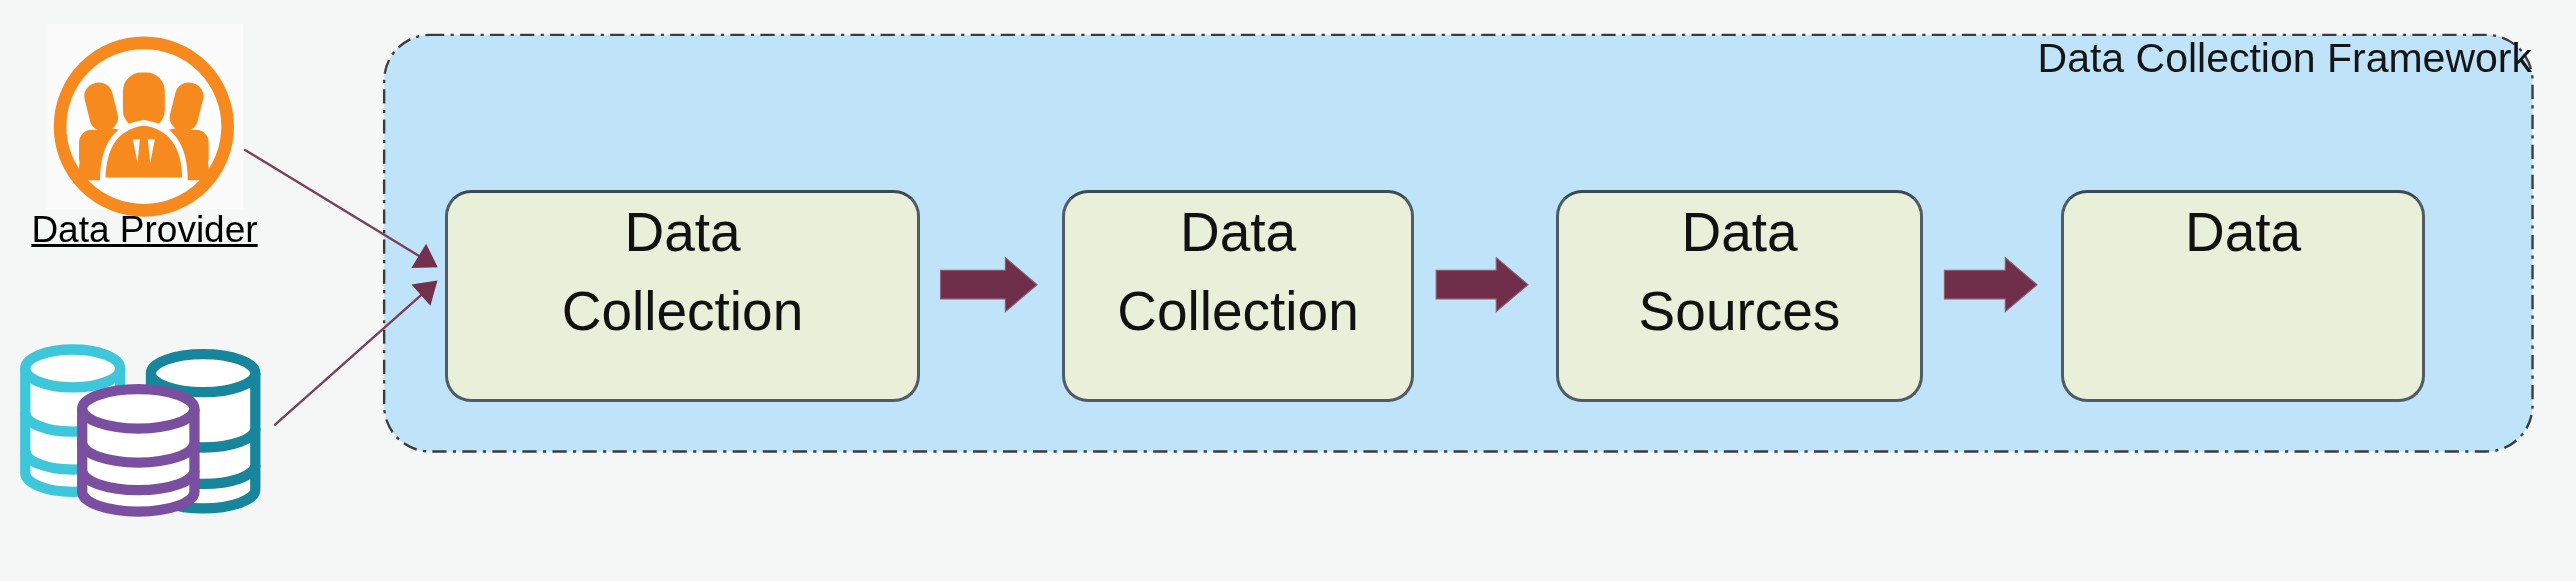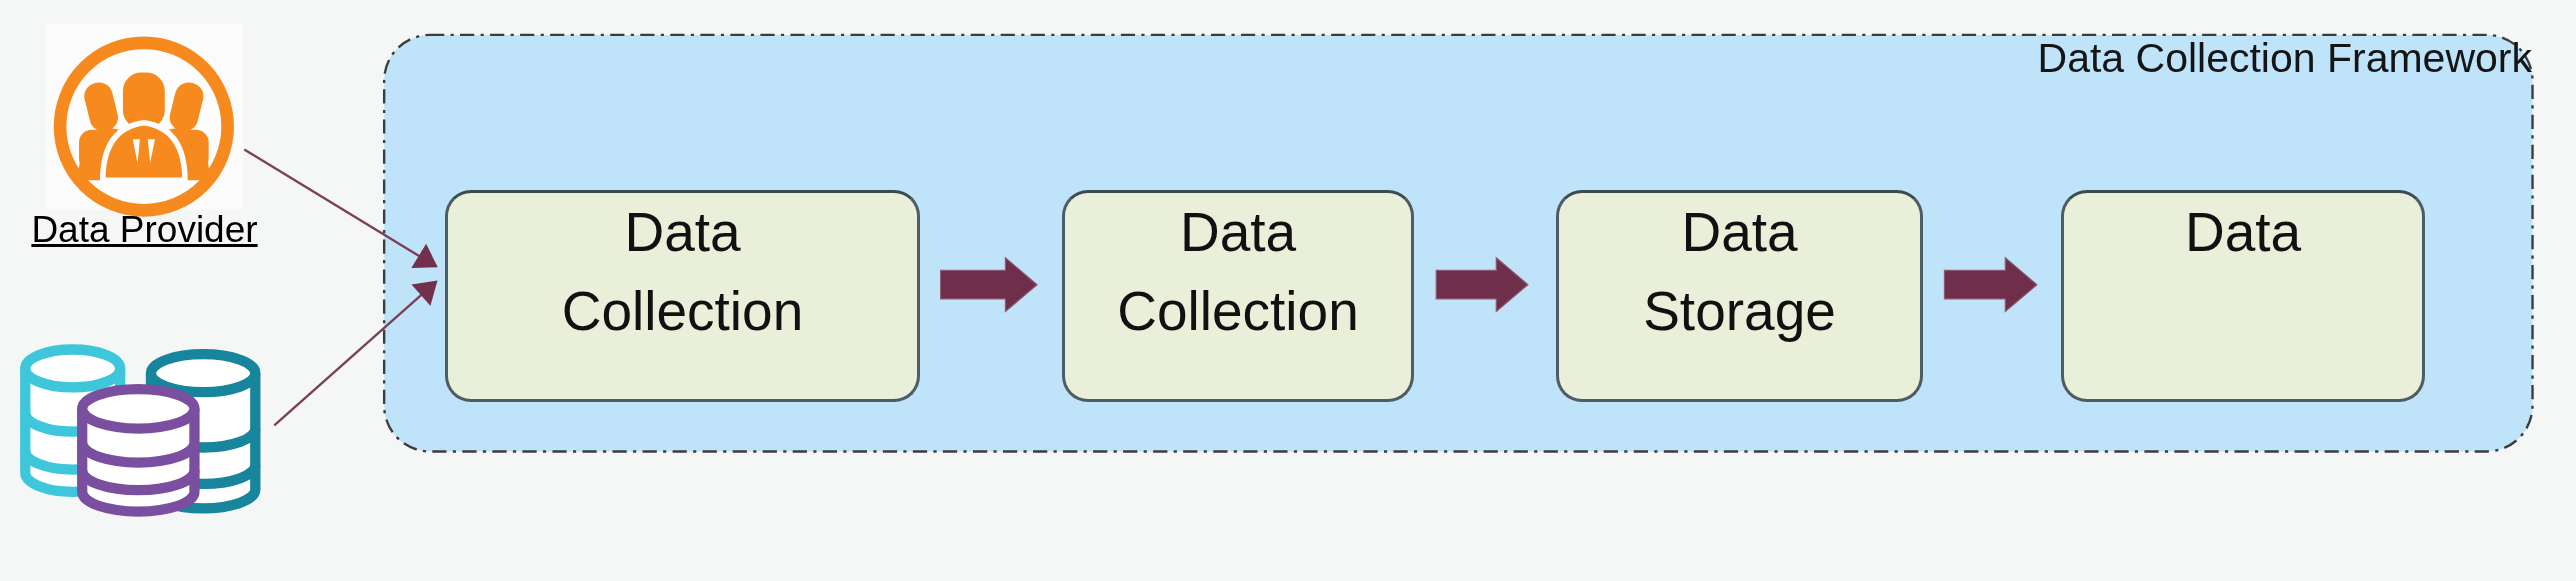--- a/index.html
+++ b/index.html
@@ -134,21 +134,21 @@
   <div class="step" style="left:445px;width:475px;">
     <span>Data</span>
     <span>Collection</span>
   </div>
   <div class="step" style="left:1062px;width:352px;">
     <span>Data</span>
     <span>Collection</span>
   </div>
   <div class="step" style="left:1556px;width:367px;">
     <span>Data</span>
-    <span>Storage</span>
+    <span>Sources</span>
   </div>
   <div class="step" style="left:2061px;width:364px;">
     <span>Data</span>
   </div>
 
   <div class="side-label" id="provider-label">
     <span>Data Provider</span>
   </div>
 
 </div>

